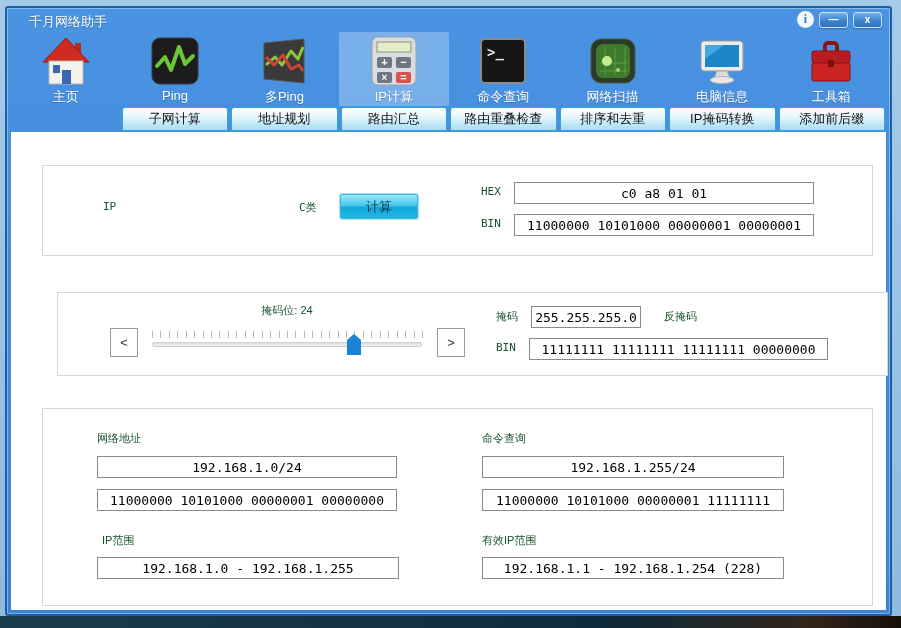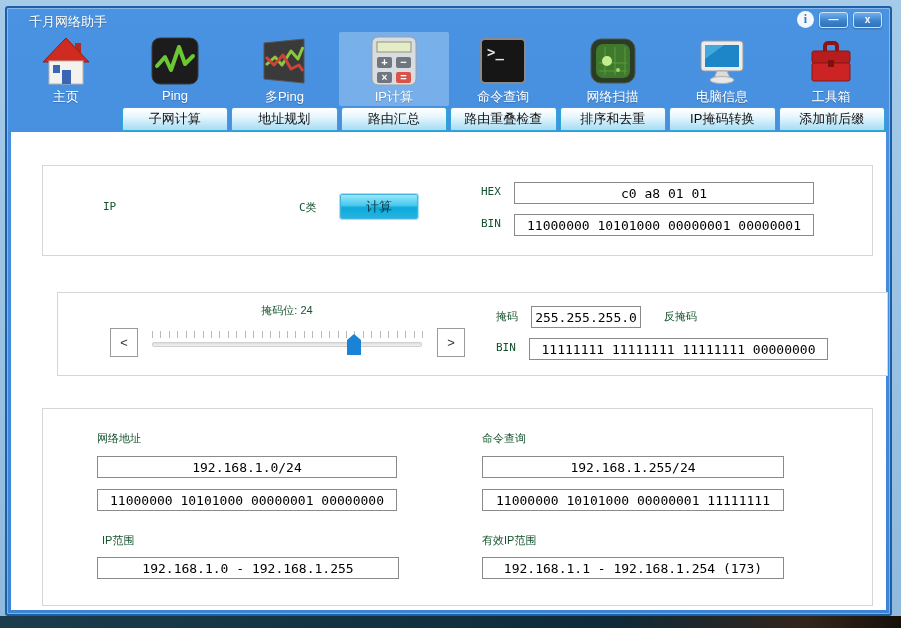--- a/index.html
+++ b/index.html
@@ -283,19 +283,19 @@
       <div class="field mono" style="left:54px; top:80px; width:300px; height:22px;">11000000 10101000 00000001 00000000</div>
 
       <span class="lbl" style="left:439px; top:22px;">命令查询</span>
       <div class="field mono" style="left:439px; top:47px; width:302px; height:22px;">192.168.1.255/24</div>
       <div class="field mono" style="left:439px; top:80px; width:302px; height:22px;">11000000 10101000 00000001 11111111</div>
 
       <span class="lbl" style="left:59px; top:124px;">IP范围</span>
       <div class="field mono" style="left:54px; top:148px; width:302px; height:22px;">192.168.1.0 - 192.168.1.255</div>
 
       <span class="lbl" style="left:439px; top:124px;">有效IP范围</span>
-      <div class="field mono" style="left:439px; top:148px; width:302px; height:22px;">192.168.1.1 - 192.168.1.254 (173)</div>
+      <div class="field mono" style="left:439px; top:148px; width:302px; height:22px;">192.168.1.1 - 192.168.1.254 (228)</div>
     </div>
 
   </div>
 </div>
 
 <div class="desktop-strip"></div>
 
 </body></html>

